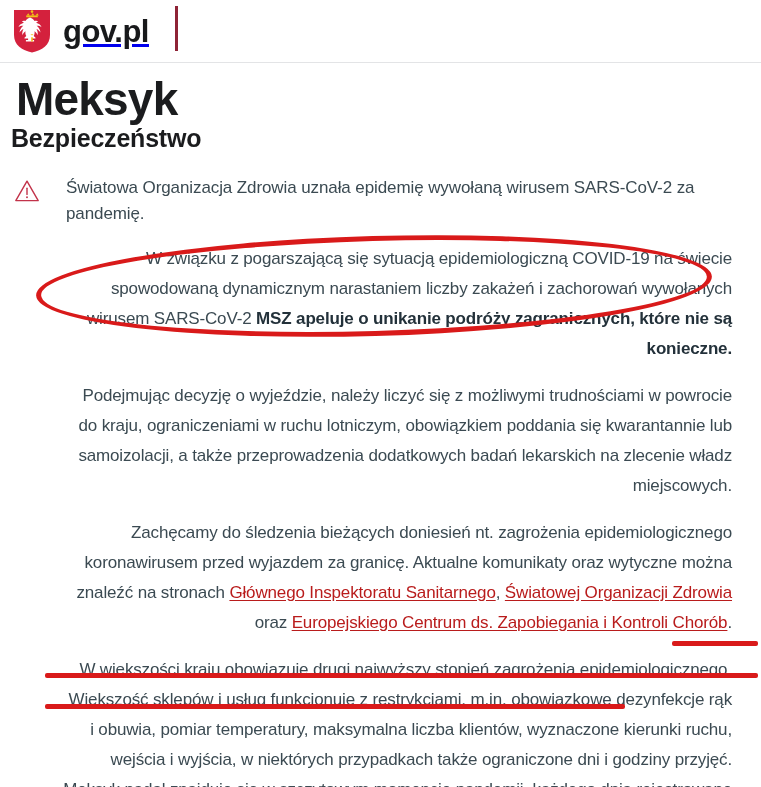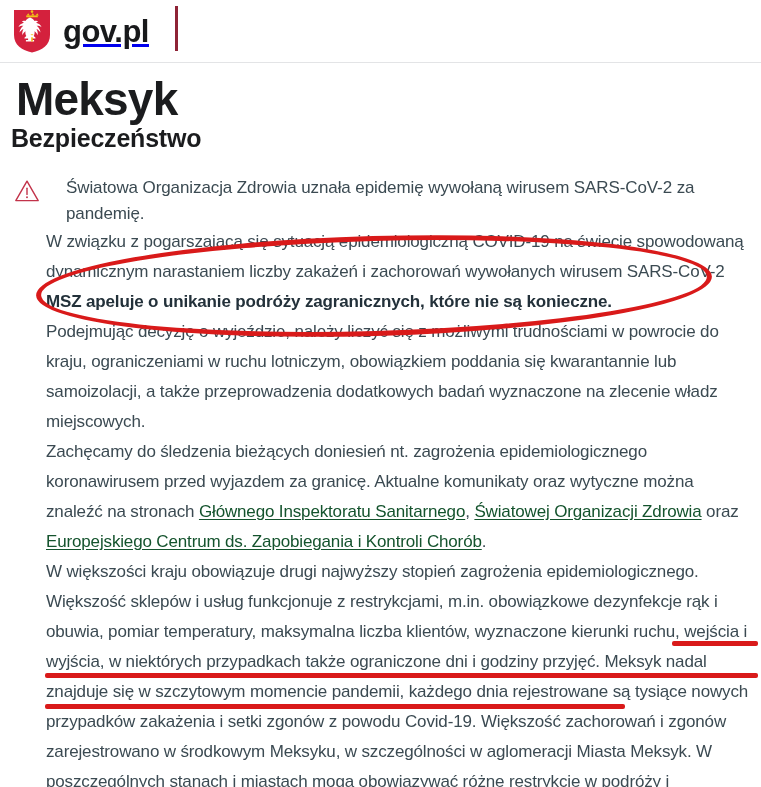--- a/index.html
+++ b/index.html
@@ -105,36 +105,37 @@
     margin-top: 3px;
   }
   .alert-text {
     margin-left: 26px;
     font-size: 17px;
     color: #3b4a52;
     line-height: 26px;
     letter-spacing: -0.1px;
   }
   p.body-par {
-    margin: 0;
+    margin: 17px;
     padding: 0 12px 0 46px;
     font-size: 17px;
     color: #3b4a52;
     line-height: 30px;
     letter-spacing: -0.15px;
+    text-align: right;
   }
   .par-gap-1 { margin-top: 30px; }
   .par-gap-2 { margin-top: 25px; }
   .par-gap-3 { margin-top: 25px; }
   .par-gap-4 { margin-top: 25px; }
 
   .bold-call { font-weight: bold; color: #23313a; }
 
   a.doc-link {
-    color: #14532d;
+    color: #b91c1c;
     text-decoration: underline;
     text-underline-offset: 2px;
   }
 
   
   .annot-layer {
     position: absolute;
     left: 0; top: 0;
     width: 761px; height: 787px;
     pointer-events: none;
@@ -194,21 +195,21 @@
       <svg class="alert-icon" viewBox="0 0 26 26">
         <path d="M13 3.2 L24.2 22.6 H1.8 Z" fill="none" stroke="#c2334a" stroke-width="1.4" stroke-linejoin="round"></path>
         <path d="M13 10.2 V16.4" stroke="#c2334a" stroke-width="1.4" stroke-linecap="round"></path>
         <circle cx="13" cy="19.2" r="0.95" fill="#c2334a"></circle>
       </svg>
       <span class="alert-text">Światowa Organizacja Zdrowia uznała epidemię wywołaną wirusem SARS-CoV-2 za pandemię.</span>
     </div>
 
     <p class="body-par par-gap-1"><span>W związku z pogarszającą się sytuacją epidemiologiczną COVID-19 na świecie spowodowaną dynamicznym narastaniem liczby zakażeń i zachorowań wywołanych wirusem SARS-CoV-2 </span><span class="bold-call">MSZ apeluje o unikanie podróży zagranicznych, które nie są konieczne.</span></p>
 
-    <p class="body-par par-gap-2">Podejmując decyzję o wyjeździe, należy liczyć się z możliwymi trudnościami w powrocie do kraju, ograniczeniami w ruchu lotniczym, obowiązkiem poddania się kwarantannie lub samoizolacji, a także przeprowadzenia dodatkowych badań wyznaczone na zlecenie władz miejscowych.</p>
+    <p class="body-par par-gap-2">Podejmując decyzję o wyjeździe, należy liczyć się z możliwymi trudnościami w powrocie do kraju, ograniczeniami w ruchu lotniczym, obowiązkiem poddania się kwarantannie lub samoizolacji, a także przeprowadzenia dodatkowych badań lekarskich na zlecenie władz miejscowych.</p>
 
     <p class="body-par par-gap-3"><span>Zachęcamy do śledzenia bieżących doniesień nt. zagrożenia epidemiologicznego koronawirusem przed wyjazdem za granicę. Aktualne komunikaty oraz wytyczne można znaleźć na stronach </span><a class="doc-link" href="#">Głównego Inspektoratu Sanitarnego</a><span>, </span><a class="doc-link" href="#">Światowej Organizacji Zdrowia</a><span> oraz </span><a class="doc-link" href="#">Europejskiego Centrum ds. Zapobiegania i Kontroli Chorób</a><span>.</span></p>
 
     <p class="body-par par-gap-4">W większości kraju obowiązuje drugi najwyższy stopień zagrożenia epidemiologicznego. Większość sklepów i usług funkcjonuje z restrykcjami, m.in. obowiązkowe dezynfekcje rąk i obuwia, pomiar temperatury, maksymalna liczba klientów, wyznaczone kierunki ruchu, wejścia i wyjścia, w niektórych przypadkach także ograniczone dni i godziny przyjęć. Meksyk nadal znajduje się w szczytowym momencie pandemii, każdego dnia rejestrowane są tysiące nowych przypadków zakażenia i setki zgonów z powodu Covid-19. Większość zachorowań i zgonów zarejestrowano w środkowym Meksyku, w szczególności w aglomeracji Miasta Meksyk. W poszczególnych stanach i miastach mogą obowiązywać różne restrykcje w podróży i przemieszczaniu się oraz częstsze kontrole policyjne. Wiele atrakcji turystycznych pozostaje zamkniętych. Obowiązują niejednolite i zmienne przepisy dot. korzystania z plaż.</p>
 
   </div>
 
   <div class="annot-layer">
     <div class="annot-ellipse"></div>
     <div class="annot-underline u1"></div>

